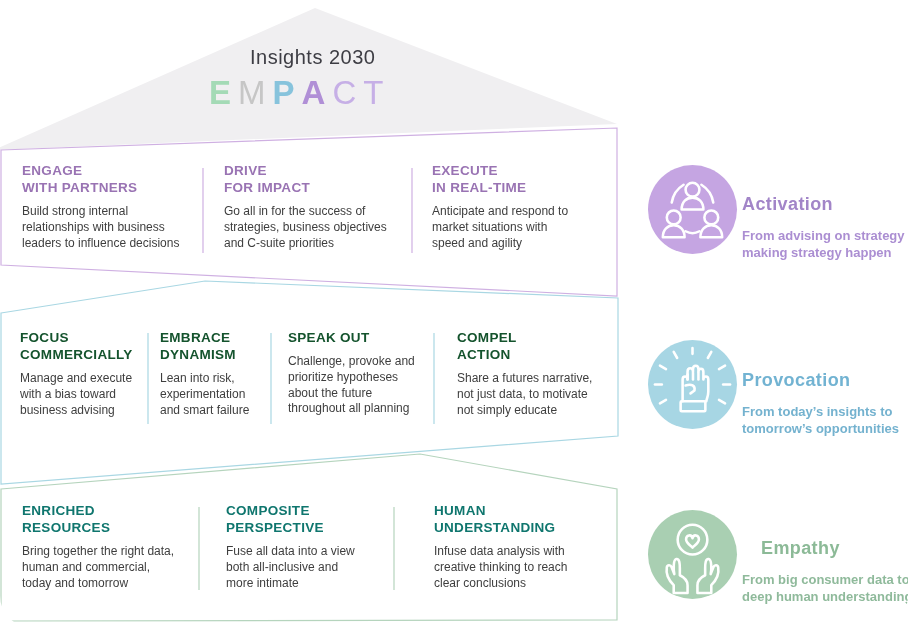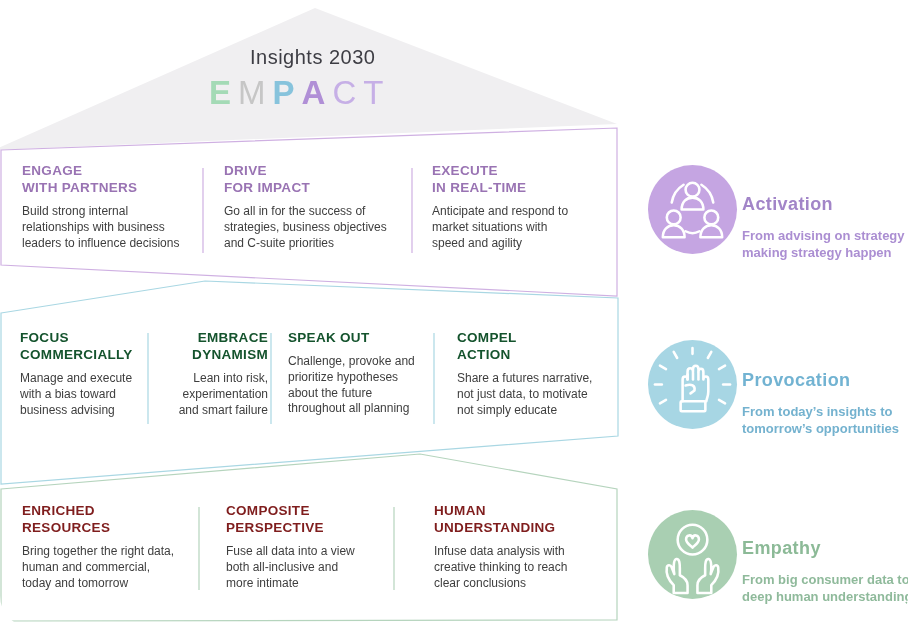--- a/index.html
+++ b/index.html
@@ -17,30 +17,30 @@
   .lt-p{color:#87c3dc;}
   .lt-a{color:#b08fd6;}
   .lt-c{color:#c6afe6;font-weight:400;}
   .lt-t{color:#c6afe6;font-weight:400;}
   
   .col{position:absolute;}
   .col h3{margin:0 0 8px 0;font-size:13.5px;line-height:1.26;letter-spacing:.3px;white-space:pre-line;font-weight:700;}
   .col p{margin:0;font-size:12px;line-height:1.32;color:#3e3e3e;white-space:pre-line;}
   .band1 h3{color:#9973b3;}
   .band2 h3{color:#14532d;}
-  .band3 h3{color:#7f1d1d;}
+  .band3 h3{color:#0f766e;}
   
   .legend-circle{width:89px;height:89px;border-radius:50%;}
   .lc1{background:#c5a5e2;}
   .lc2{background:#a7d6e4;}
   .lc3{background:#a9cfb2;}
   .legend-title{font-size:18px;font-weight:700;letter-spacing:.4px;}
   .lt1{color:#a285c8;}
   .lt2{color:#72b3d2;text-align:center;}
-  .lt3{color:#8cba97;}
+  .lt3{color:#8cba97;margin-left:19px;}
   .legend-caption{font-size:13px;font-weight:700;line-height:1.3;white-space:pre-line;width:185px;}
   .cap1{color:#ab8ed2;}
   .cap2{color:#74b2cf;}
   .cap3{color:#8fba9b;}
 </style>
 </head>
 <body>
 
 <div class="canvas">
 
@@ -90,21 +90,21 @@
   </div>
 
   <div class="band2">
     <div class="col" style="left:20px;top:329px;width:125px;">
       <h3>FOCUS
 COMMERCIALLY</h3>
       <p>Manage and execute
 with a bias toward
 business advising</p>
     </div>
-    <div class="col" style="left:160px;top:329px;width:108px;text-align:right;">
+    <div class="col" style="left:160px;top:329px;width:108px;">
       <h3>EMBRACE
 DYNAMISM</h3>
       <p>Lean into risk,
 experimentation
 and smart failure</p>
     </div>
     <div class="col" style="left:288px;top:329px;width:143px;">
       <h3>SPEAK OUT</h3>
       <p>Challenge, provoke and
 prioritize hypotheses

